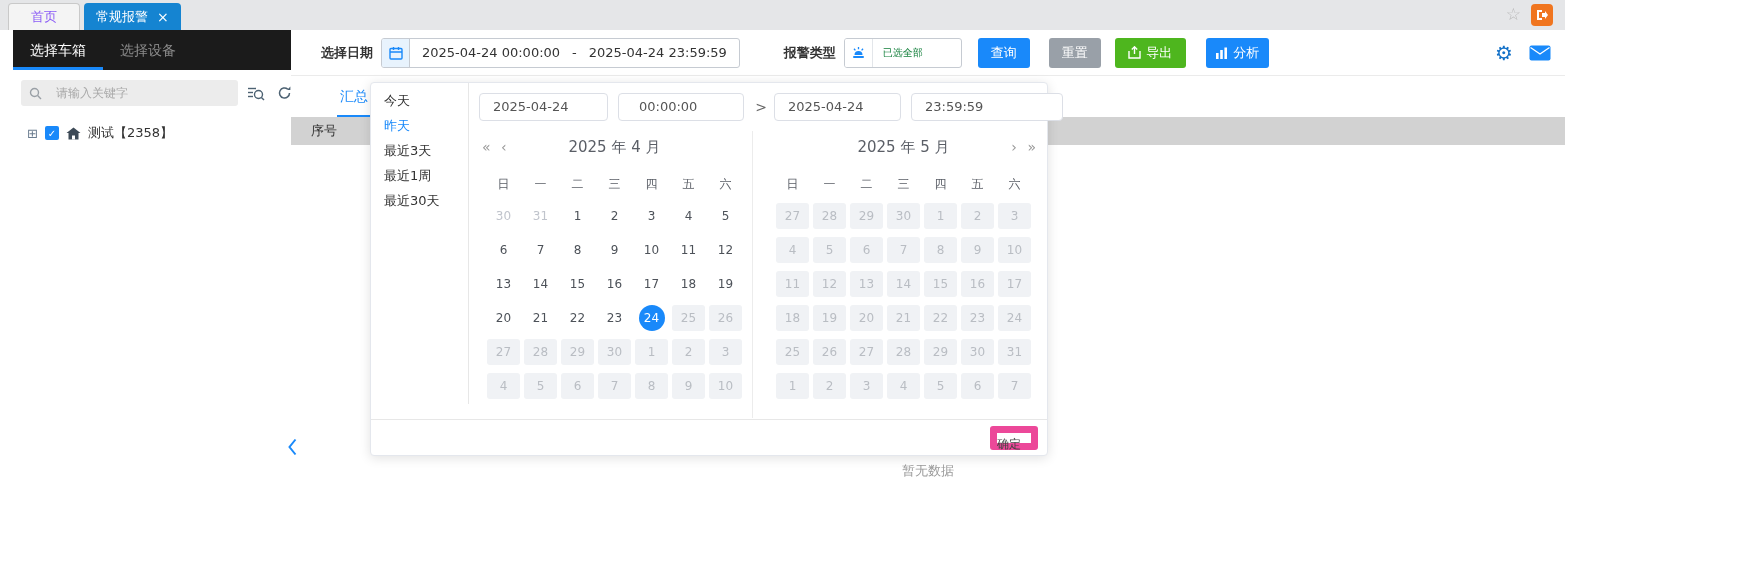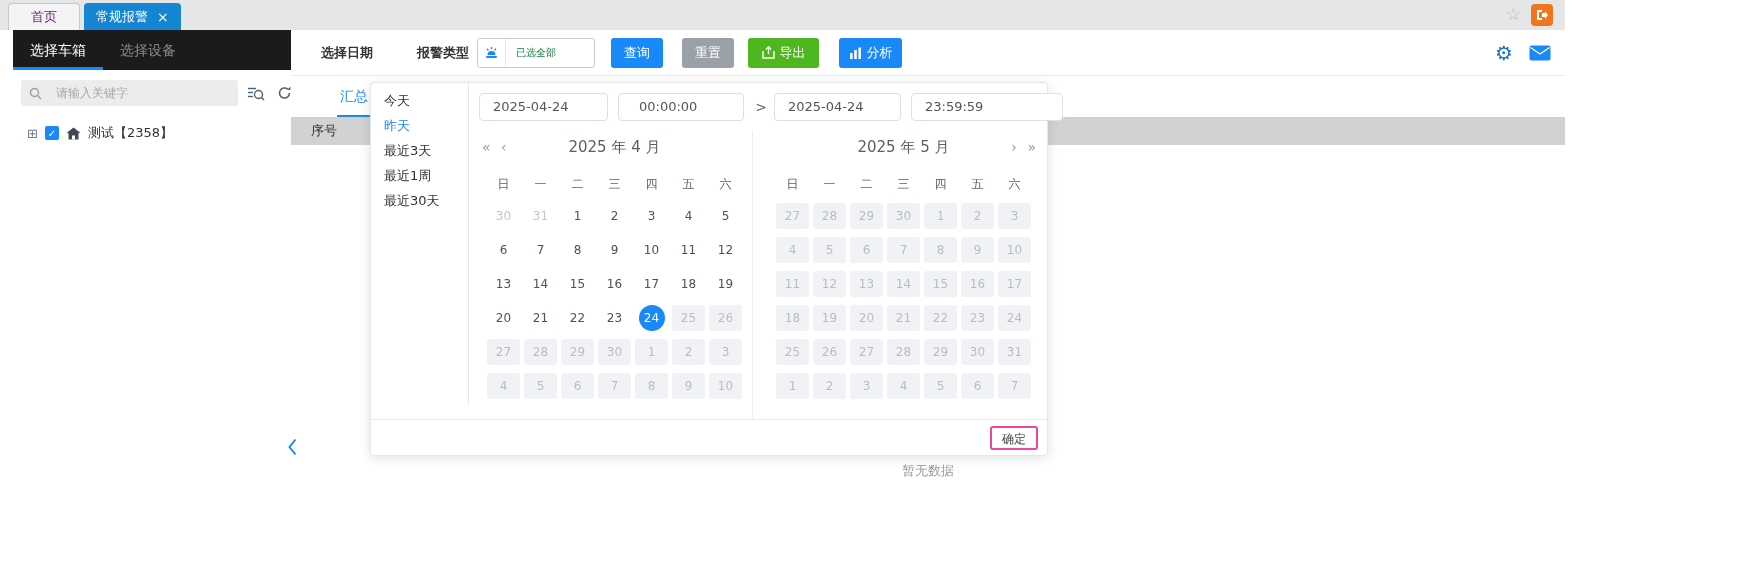--- a/index.html
+++ b/index.html
@@ -2,21 +2,21 @@
 <html><head>
 <meta charset="utf-8">
 <style>
 * { margin:0; padding:0; box-sizing:border-box; }
 html,body { width:1743px; height:580px; background:#fff; font-family:"DejaVu Sans","Liberation Sans",sans-serif; font-size:13px; color:#333; overflow:hidden; }
 .app { position:relative; width:1565px; height:580px; }
 
 
 .topbar { position:absolute; left:0; top:0; width:100%; height:30px; background:#e5e6e8; }
 .wtab { position:absolute; top:3px; height:27px; display:flex; align-items:center; justify-content:center; border-radius:4px 4px 0 0; font-size:13px; cursor:pointer; }
-.wtab-home { left:8px; width:72px; background:#f4f4f4; border:1px solid #c9c9c9; border-bottom:none; color:#701a75; }
+.wtab-home { left:8px; width:72px; background:#f4f4f4; border:1px solid #c9c9c9; border-bottom:none; color:#8b5cf6; }
 .wtab-active { left:84px; padding:0 12px; background:#1584d1; color:#fff; gap:9px; }
 .wtab-close { font-size:14px; color:#fff; line-height:1; }
 .topbar-star { position:absolute; right:44px; top:4px; font-size:17px; color:#b9b9b9; cursor:pointer; }
 .topbar-app { position:absolute; right:12px; top:4px; width:22px; height:22px; background:#f0751f; border-radius:4px; display:flex; align-items:center; justify-content:center; cursor:pointer; }
 
 
 .sidebar { position:absolute; left:13px; top:30px; width:290px; height:550px; border-right:1px solid #dcdcdc; background:#fff; }
 .sb-header { height:40px; background:#1b1b1b; display:flex; }
 .sb-tab { padding:0 17px; line-height:40px; font-size:14px; color:#8a8a8a; cursor:pointer; }
 .sb-tab.active { color:#fff; box-shadow:inset 0 -3px 0 #1989fa; }
@@ -73,21 +73,21 @@
 .cal-nav.right { right:-6px; }
 .wdrow { display:flex; height:30px; margin-top:4px; }
 .wd { width:37px; text-align:center; line-height:30px; font-size:12px; color:#5a5e66; }
 .grid { display:flex; flex-wrap:wrap; width:259px; }
 .cell { width:37px; height:34px; display:flex; align-items:center; justify-content:center; font-size:12px; color:#4d5259; cursor:pointer; }
 .cin { width:33px; height:26px; line-height:26px; text-align:center; border-radius:3px; }
 .cin.p { color:#c0c4cc; }
 .cin.d { background:#f0f2f5; color:#b9bdc3; }
 .cin.s { width:26px; height:26px; border-radius:50%; background:#1989fa; color:#fff; }
 .dp-footer { position:absolute; left:0; right:0; bottom:0; height:36px; border-top:1px solid #e7e7e7; }
-.dp-confirm { position:absolute; right:9px; top:6px; width:48px; height:24px; background:#fff; border:2px solid #ec4899; border-radius:3px; font-size:12px; color:#444; line-height:22px; text-align:center; cursor:pointer; }
+.dp-confirm { position:absolute; right:9px; top:6px; width:48px; height:24px; background:#fff; border:7px solid #ec4899; border-radius:3px; font-size:12px; color:#444; line-height:22px; cursor:pointer; }
 </style>
 </head>
 <body>
 
 <div class="app">
 
   <div class="topbar">
     <div class="wtab wtab-home">首页</div>
     <div class="wtab wtab-active">
       <span>常规报警</span>
@@ -139,20 +139,35 @@
           <rect x="6" y="8.5" width="3" height="4" fill="#fff"></rect>
         </svg>
       <span>测试【2358】</span>
     </div>
   </div>
 
   <div class="main">
 
     <div class="toolbar">
       <span class="tlabel">选择日期</span>
+      <div class="dategroup">
+        <span class="dg-addon">
+          <svg width="14" height="14" viewBox="0 0 14 14">
+              <rect x="1" y="2.5" width="12" height="10.5" rx="1" fill="none" stroke="#1989fa" stroke-width="1.4"></rect>
+              <line x1="1" y1="6" x2="13" y2="6" stroke="#1989fa" stroke-width="1.4"></line>
+              <line x1="4.5" y1="1" x2="4.5" y2="4" stroke="#1989fa" stroke-width="1.4"></line>
+              <line x1="9.5" y1="1" x2="9.5" y2="4" stroke="#1989fa" stroke-width="1.4"></line>
+            </svg>
+        </span>
+        <span class="dg-text">
+          <span>2025-04-24 00:00:00</span>
+          <span>-</span>
+          <span>2025-04-24 23:59:59</span>
+        </span>
+      </div>
       <span class="tlabel" style="margin-left:44px">报警类型</span>
       <div class="alarmgroup">
         <span class="ag-addon">
           <svg width="15" height="14" viewBox="0 0 15 14">
               <path d="M3.5 9 a4 4 0 0 1 8 0 z" fill="#1989fa"></path>
               <rect x="2" y="10" width="11" height="2" rx="1" fill="#1989fa"></rect>
               <line x1="7.5" y1="1" x2="7.5" y2="3.2" stroke="#1989fa" stroke-width="1.3"></line>
               <line x1="3" y1="2.8" x2="4.4" y2="4.4" stroke="#1989fa" stroke-width="1.3"></line>
               <line x1="12" y1="2.8" x2="10.6" y2="4.4" stroke="#1989fa" stroke-width="1.3"></line>
             </svg>

